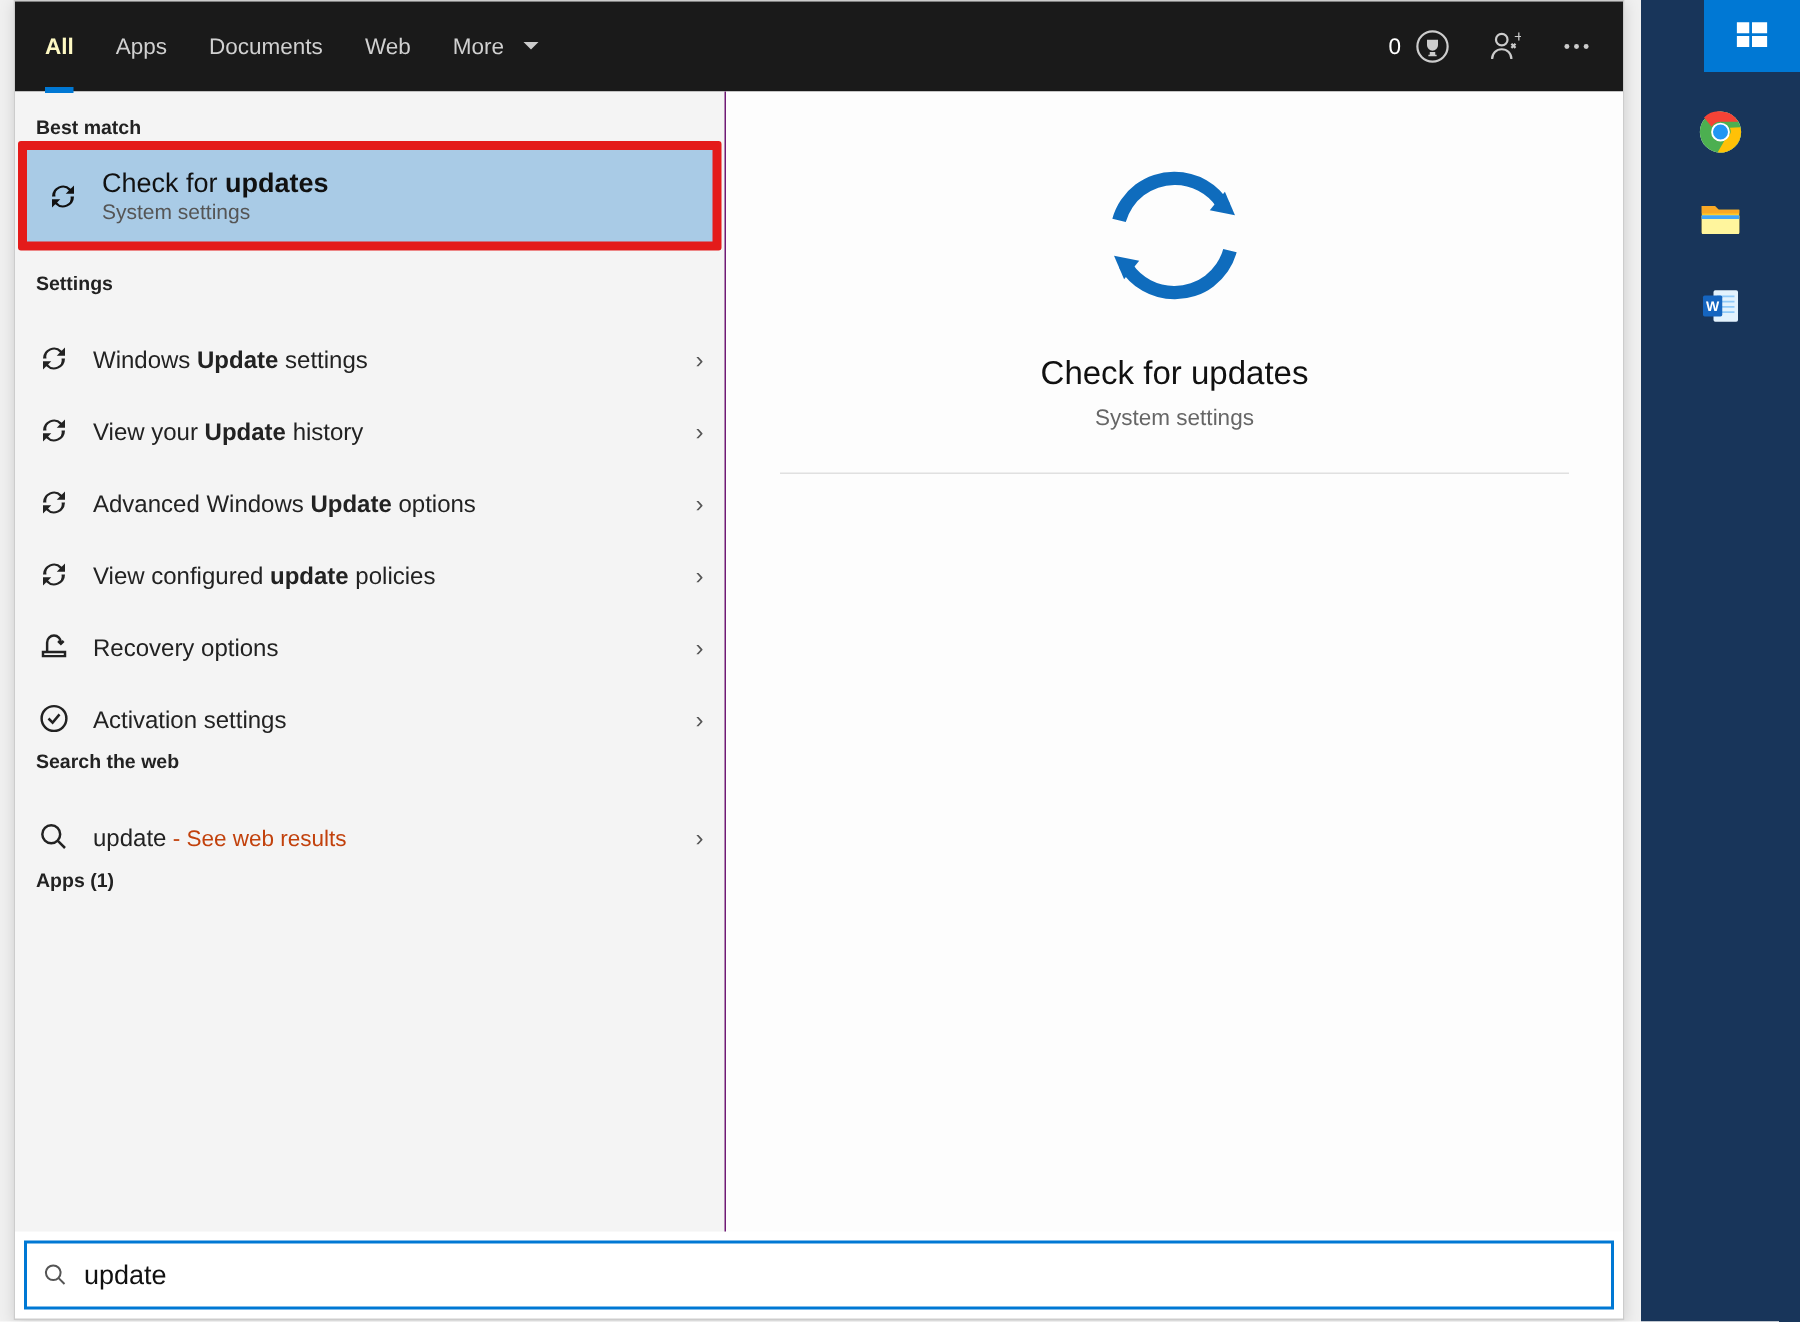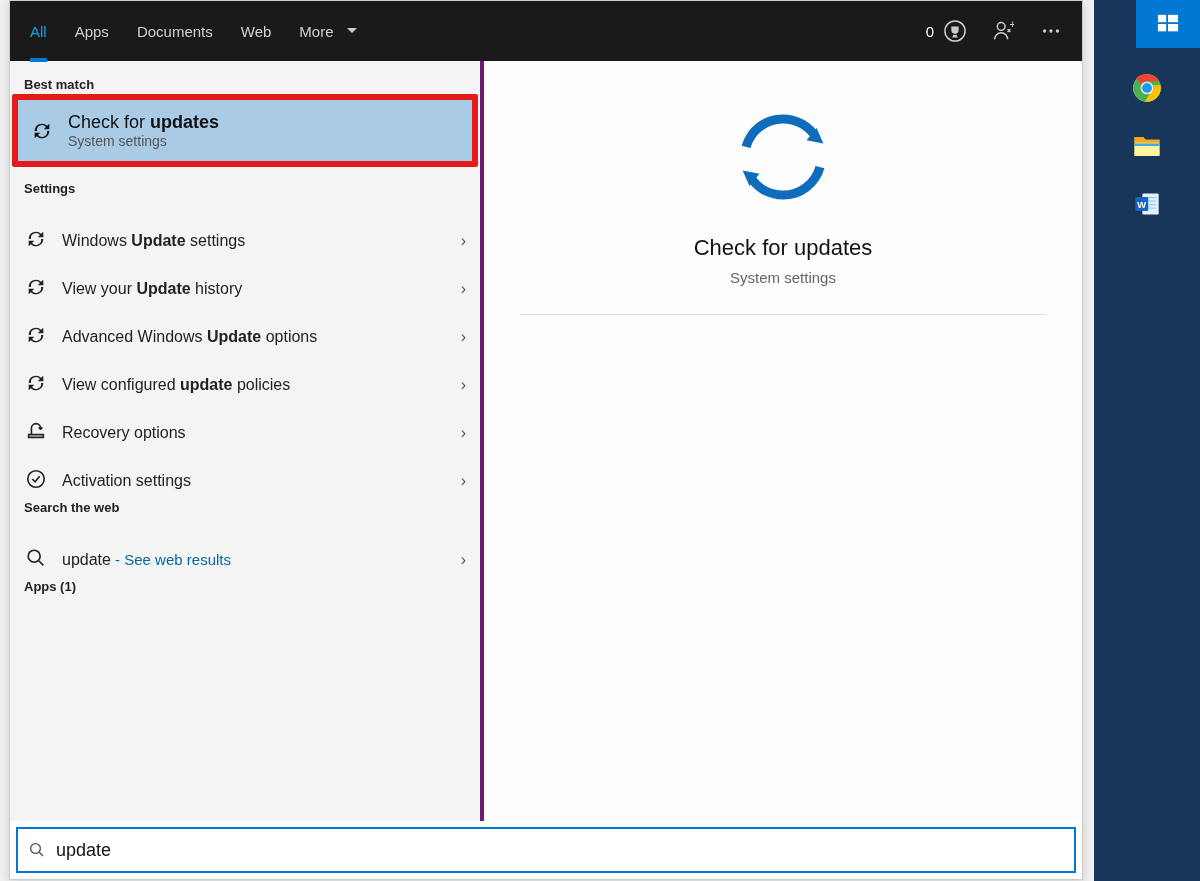--- a/index.html
+++ b/index.html
@@ -41,43 +41,43 @@
   .tab {
     color: #d0d0d0;
     font-size: 15px;
     height: 100%;
     display: flex;
     align-items: center;
     position: relative;
     cursor: pointer;
   }
   .tab.active {
-    color: #0ea5e9;
-    font-weight: 400;
+    color: #fef9c3;
+    font-weight: 700;
   }
   .tab.active::after {
     content: "";
     position: absolute;
     left: 0; right: 0; bottom: -1px;
     height: 4px;
     background: #0078d4;
   }
   .tab-more { display: flex; align-items: center; gap: 12px; }
   .topbar-right { display: flex; align-items: center; gap: 26px; }
   .reward-wrap { display: flex; align-items: center; gap: 10px; color: #fff; font-size: 15px; }
 
   
   .body {
     flex: 1;
     display: flex;
     min-height: 0;
   }
   .left {
     width: 474px;
-    border-right: 4px solid #701a75;
+    border-right: 1px solid #701a75;
     background: #f4f4f4;
     overflow-y: auto;
     padding-top: 6px;
   }
 
   .group-label {
     font-size: 13px;
     font-weight: 600;
     color: #222;
     padding: 10px 14px 6px;
@@ -110,21 +110,21 @@
     align-items: flex-end;
     height: 48px;
     padding: 0 14px;
     gap: 14px;
     cursor: pointer;
     color: #222;
   }
   .row .label { flex: 1; font-size: 16px; }
   .row .label b { font-weight: 600; }
   .row .chev { color: #555; }
-  .row .sub { color: #0369a1; font-size: 15px; }
+  .row .sub { color: #c2410c; font-size: 15px; }
 
   .row-icon { width: 24px; display: flex; justify-content: center; }
   .row-icon svg { width: 22px; height: 22px; }
 
   
   .right {
     flex: 1;
     background: #fdfdfd;
     display: flex;
     flex-direction: column;

